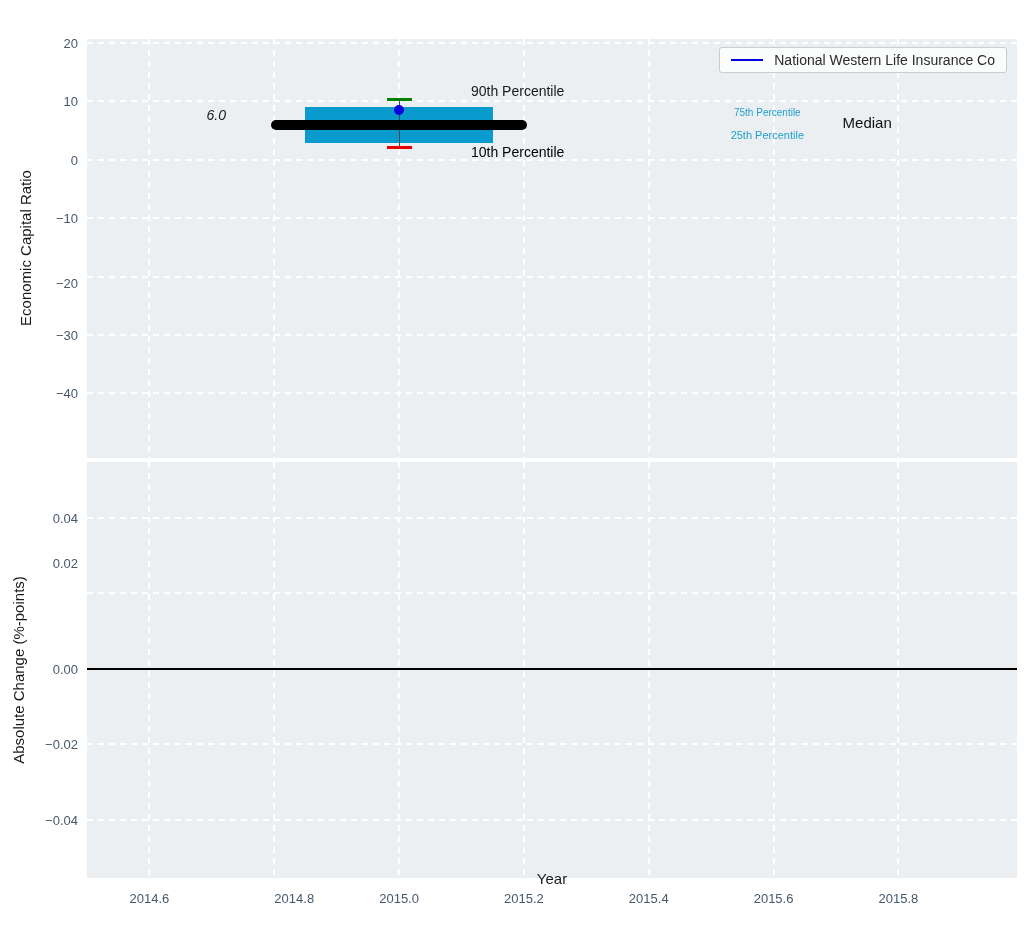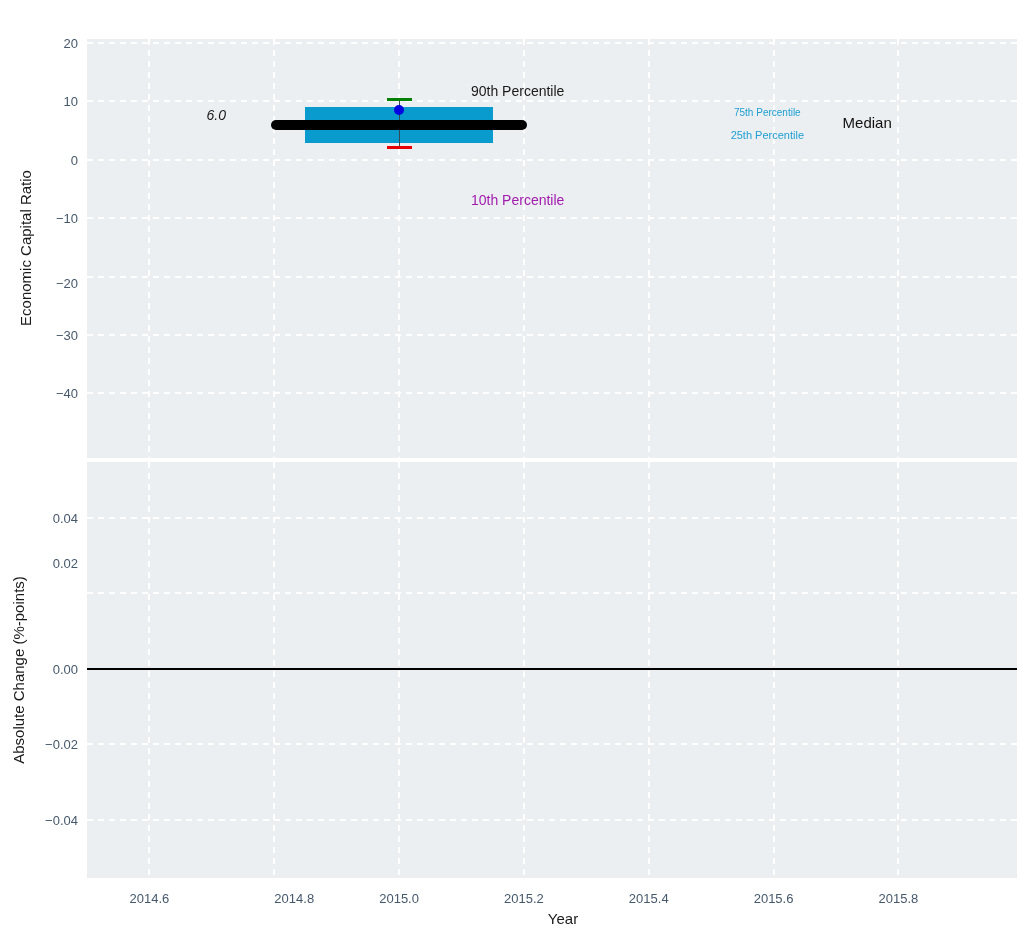--- a/index.html
+++ b/index.html
@@ -50,20 +50,24 @@
     font-size:14px; color:#2b2b2b;
   }
   .legend-line { display:inline-block; width:32px; height:2px; }
 </style>
 </head>
 <body>
 
 <div class="fig">
 
   <div class="plot plot-top">
+    <div class="legend">
+      <span class="legend-line" style="background: rgb(0, 0, 224);"></span>
+      <span>National Western Life Insurance Co</span>
+    </div>
   <div class="gridline-h" style="top: 3.08496px;"></div>
       <div class="gridline-h" style="top: 61.4415px;"></div>
       <div class="gridline-h" style="top: 119.798px;"></div>
       <div class="gridline-h" style="top: 178.155px;"></div>
       <div class="gridline-h" style="top: 236.511px;"></div>
       <div class="gridline-h" style="top: 294.868px;"></div>
       <div class="gridline-h" style="top: 353.224px;"></div>
       <div class="gridline-v" style="left: 61.4161px;"></div>
       <div class="gridline-v" style="left: 186.248px;"></div>
       <div class="gridline-v" style="left: 311.081px;"></div>
@@ -72,21 +76,21 @@
       <div class="gridline-v" style="left: 685.577px;"></div>
       <div class="gridline-v" style="left: 810.409px;"></div>
       <div class="shape" style="left: 218.456px; width: 187.248px; top: 68.2772px; height: 36.1811px; background: rgb(10, 155, 206);"></div>
       <div class="shape" style="left: 311.581px; width: 1px; top: 60.6908px; height: 47.8524px; background: rgb(55, 71, 79);"></div>
       <div class="shape" style="left: 184.128px; width: 255.906px; top: 80.7841px; height: 10px; border-radius: 5px; background: rgb(0, 0, 0);"></div>
       <div class="shape" style="left: 299.597px; width: 24.9664px; top: 59.1908px; height: 3px; background: rgb(2, 129, 2);"></div>
       <div class="shape" style="left: 299.597px; width: 24.9664px; top: 107.043px; height: 3px; background: rgb(232, 0, 0);"></div>
       <div class="shape" style="left: 307.081px; top: 65.6114px; width: 10px; height: 10px; border-radius: 50%; background: rgb(0, 0, 224);"></div>
       <div class="annotation" style="left: 129.201px; top: 75.8635px; color: rgb(26, 26, 26); font-size: 14px; font-style: italic;">6.0</div>
       <div class="annotation" style="left: 430.671px; top: 51.9373px; color: rgb(26, 26, 26); font-size: 14px;">90th Percentile</div>
-      <div class="annotation" style="left: 430.671px; top: 113.212px; color: #a21caf; font-size: 14px; margin-top: 48px;">10th Percentile</div>
+      <div class="annotation" style="left: 430.671px; top: 113.212px; color: #000000; font-size: 14px;">10th Percentile</div>
       <div class="annotation" style="left: 680.336px; top: 72.9457px; color: rgb(30, 159, 210); font-size: 10px;">75th Percentile</div>
       <div class="annotation" style="left: 680.336px; top: 96.2883px; color: rgb(30, 159, 210); font-size: 11px;">25th Percentile</div>
       <div class="annotation" style="left: 780.201px; top: 82.8663px; color: rgb(17, 17, 17); font-size: 15px;">Median</div>
     </div>
 
   <div class="plot plot-bottom">
       <div class="gridline-h" style="top: 54.8693px;"></div>
       <div class="gridline-h" style="top: 130.368px;"></div>
       <div class="gridline-h" style="top: 205.868px;"></div>
       <div class="gridline-h" style="top: 281.367px;"></div>
@@ -96,21 +100,21 @@
       <div class="gridline-v" style="left: 311.081px;"></div>
       <div class="gridline-v" style="left: 435.913px;"></div>
       <div class="gridline-v" style="left: 560.745px;"></div>
       <div class="gridline-v" style="left: 685.577px;"></div>
       <div class="gridline-v" style="left: 810.409px;"></div>
       <div class="shape" style="left: 0px; width: 100%; top: 205.868px; height: 2px; background: rgb(0, 0, 0);"></div>
     </div>
 
   <div class="axis-label vert" style="left:25px; top:248px;">Economic Capital Ratio</div>
   <div class="axis-label vert" style="left:18px; top:670px;">Absolute Change (%-points)</div>
-  <div class="axis-label horiz" style="left:552px; top:910px;margin-left:11px;">Year</div>
+  <div class="axis-label horiz" style="left:552px; top:870px;">Year</div>
 <div class="ytick" style="top: 43.085px;">20</div>
     <div class="ytick" style="top: 101.442px;">10</div>
     <div class="ytick" style="top: 159.798px;">0</div>
     <div class="ytick" style="top: 218.155px;">−10</div>
     <div class="ytick" style="top: 283px;">−20</div>
     <div class="ytick" style="top: 334.868px;">−30</div>
     <div class="ytick" style="top: 393.224px;">−40</div>
     <div class="ytick" style="top: 517.869px;">0.04</div>
     <div class="ytick" style="top: 563px;">0.02</div>
     <div class="ytick" style="top: 668.868px;">0.00</div>

